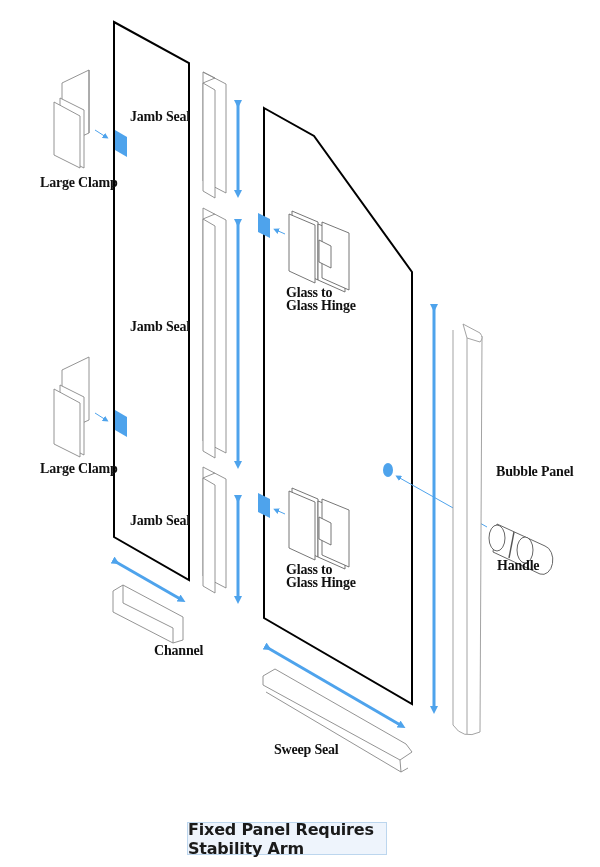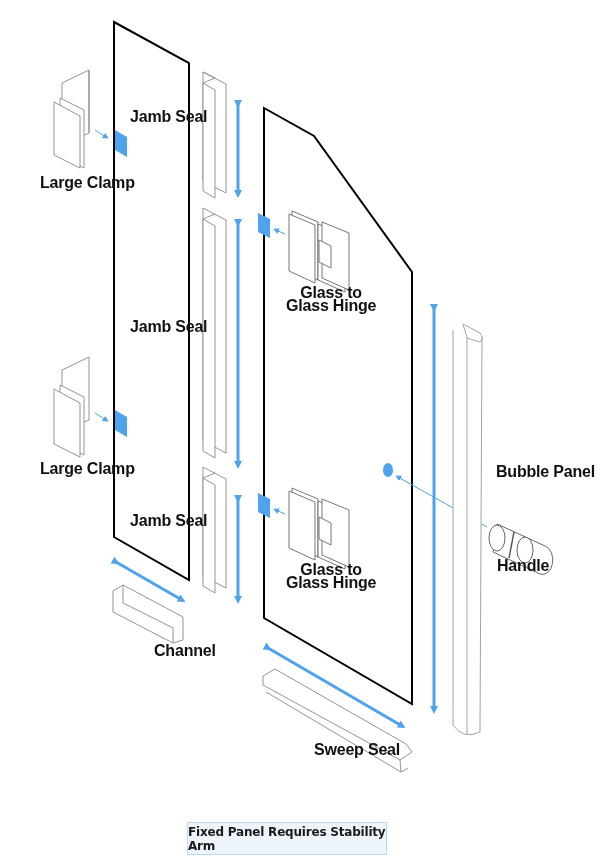--- a/index.html
+++ b/index.html
@@ -1,19 +1,19 @@
 <!DOCTYPE html>
 <html><head>
   <meta charset="utf-8">
   <style>
     html, body { margin: 0; padding: 0; background: #ffffff; }
     body { width: 600px; height: 867px; position: relative; overflow: hidden; font-family: "Liberation Sans", sans-serif; }
     svg.diagram { position: absolute; left: 0; top: 0; width: 600px; height: 867px; }
-    .lbl { position: absolute; font-family: Liberation Sans, sans-serif; font-weight: bold; font-size: 16px; color: #111; line-height: 13px; white-space: nowrap; letter-spacing: -0.2px; text-align: center; }
-    .note { position: absolute; left: 187px; top: 822px; width: 200px; height: 33px; background: #eef4fc; border: 1px solid #bcd6ee; box-sizing: border-box; display: flex; align-items: center; justify-content: center; font-family: "DejaVu Sans", sans-serif; font-weight: bold; font-size: 12px; color: #1a1a1a; letter-spacing: -0.2px; }
+    .lbl { position: absolute; font-family: Liberation Serif, serif; font-weight: bold; font-size: 14px; color: #111; line-height: 13px; white-space: nowrap; letter-spacing: -0.2px; }
+    .note { position: absolute; left: 187px; top: 822px; width: 200px; height: 33px; background: #eef4fc; border: 1px solid #bcd6ee; box-sizing: border-box; display: flex; align-items: center; justify-content: center; font-family: "DejaVu Sans", sans-serif; font-weight: bold; font-size: 16px; color: #1a1a1a; letter-spacing: -0.2px; }
   </style>
 </head>
 <body>
 
 <svg class="diagram" viewBox="0 0 600 867">
   <defs>
     <marker id="ah" markerWidth="6" markerHeight="6" refX="3" refY="3" orient="auto" markerUnits="strokeWidth">
       <path d="M0,0 L6,3 L0,6 z" fill="#4ea3ec"></path>
     </marker>
     <marker id="ahs" markerWidth="8" markerHeight="8" refX="4" refY="4" orient="auto" markerUnits="userSpaceOnUse">
@@ -126,15 +126,15 @@
   <div>Glass to</div>
   <div>Glass Hinge</div>
 </div>
 <div class="lbl" style="left:286px;top:563px;">
   <div>Glass to</div>
   <div>Glass Hinge</div>
 </div>
 <div class="lbl" style="left:496px;top:465px;">Bubble Panel</div>
 <div class="lbl" style="left:497px;top:559px;">Handle</div>
 <div class="lbl" style="left:110px;top:644px;margin-left:44px;">Channel</div>
-<div class="lbl" style="left:274px;top:743px;margin-left:40px;">Sweep Seal</div>
+<div class="lbl" style="left:274px;top:743px;">Sweep Seal</div>
 
 <div class="note">Fixed Panel Requires Stability Arm</div>
 
 </body></html>

